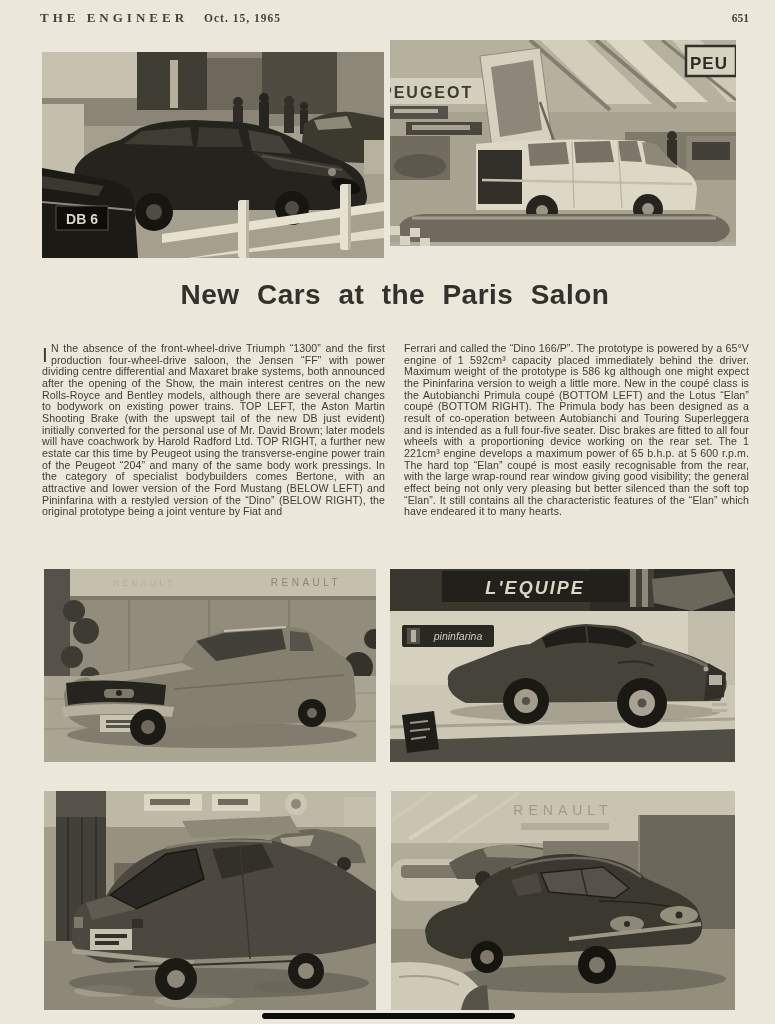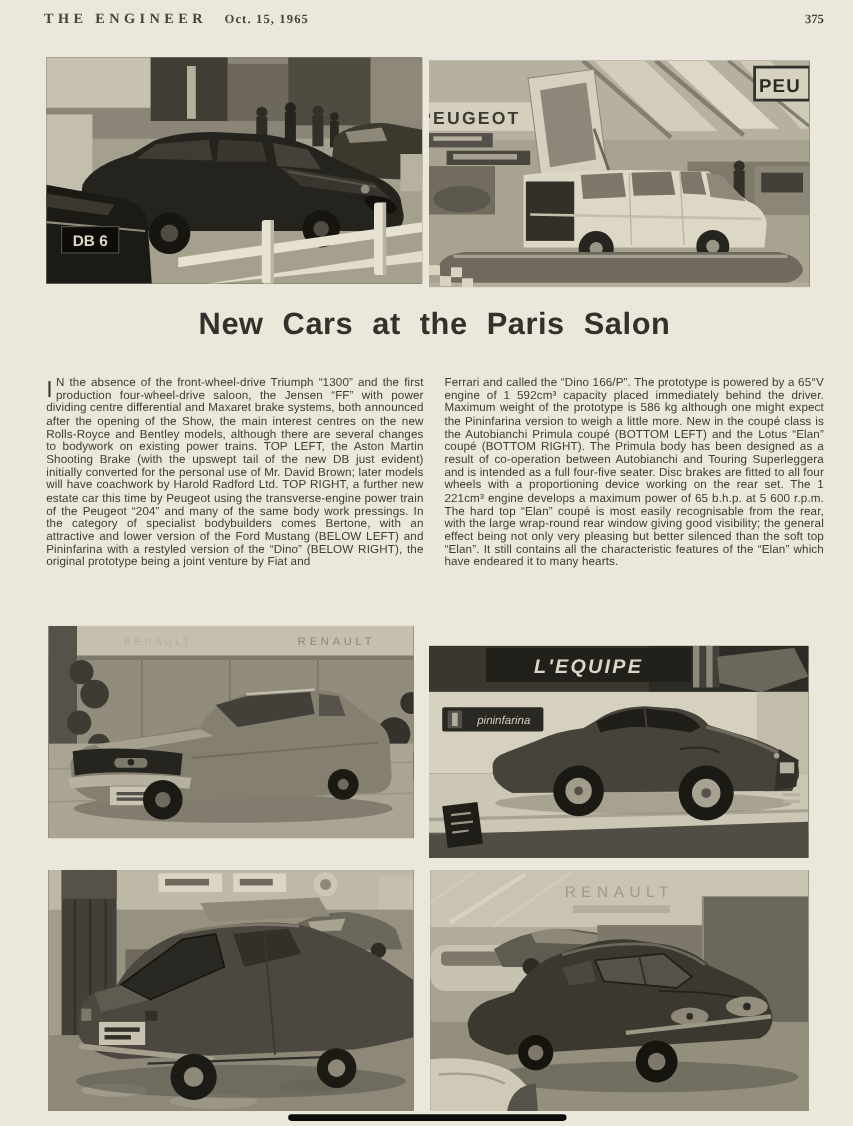--- a/index.html
+++ b/index.html
@@ -19,38 +19,38 @@
        color:#3e3c35;letter-spacing:.1px;}
   .col-left{left:42px;width:343px;}
   .col-right{left:404px;width:345px;}
   .dropcap{float:left;font-size:21px;line-height:21px;padding:1px 3px 0 0;font-weight:400;}
   
   .photo{position:absolute;margin:0;overflow:hidden;background:#a29c8b;
          box-shadow:inset 0 0 0 1px rgba(55,50,40,.45), inset 0 0 20px rgba(55,50,40,.25);}
   .photo svg{display:block;width:100%;height:100%;}
   svg text{font-family:"Liberation Sans",sans-serif;}
   .p-tl{left:42px;top:52px;width:342px;height:206px;}
-  .p-tr{left:390px;top:55px;width:346px;height:206px;}
+  .p-tr{left:390px;top:40px;width:346px;height:206px;}
   .p-ml{left:44px;top:569px;width:332px;height:193px;}
-  .p-mr{left:390px;top:569px;width:345px;height:193px;margin-top:18px;}
+  .p-mr{left:390px;top:569px;width:345px;height:193px;}
   .p-bl{left:44px;top:791px;width:332px;height:219px;}
   .p-br{left:391px;top:791px;width:344px;height:219px;}
   
   .scan-bar{position:absolute;left:262px;top:1013px;width:253px;height:6px;border-radius:4px;background:#0c0c0b;}
 </style>
 </head>
 <body>
 
 <div class="page">
 
   <div class="hdr">
     <div>
       <span class="masthead">THE ENGINEER</span><span class="issue-date">Oct. 15, 1965</span>
     </div>
-    <span class="pagenum">375</span>
+    <span class="pagenum">651</span>
   </div>
 
   <figure class="photo p-tl">
     <svg viewBox="0 0 342 206" preserveAspectRatio="none">
       <rect width="342" height="206" fill="#a59f8e"></rect>
       <rect width="342" height="74" fill="#8b8577"></rect>
       <rect width="95" height="46" fill="#c7c1b0"></rect>
       <rect x="95" width="70" height="58" fill="#403d34"></rect>
       <rect x="165" y="6" width="55" height="52" fill="#6d6859"></rect>
       <rect x="220" width="75" height="62" fill="#4f4b41"></rect>

